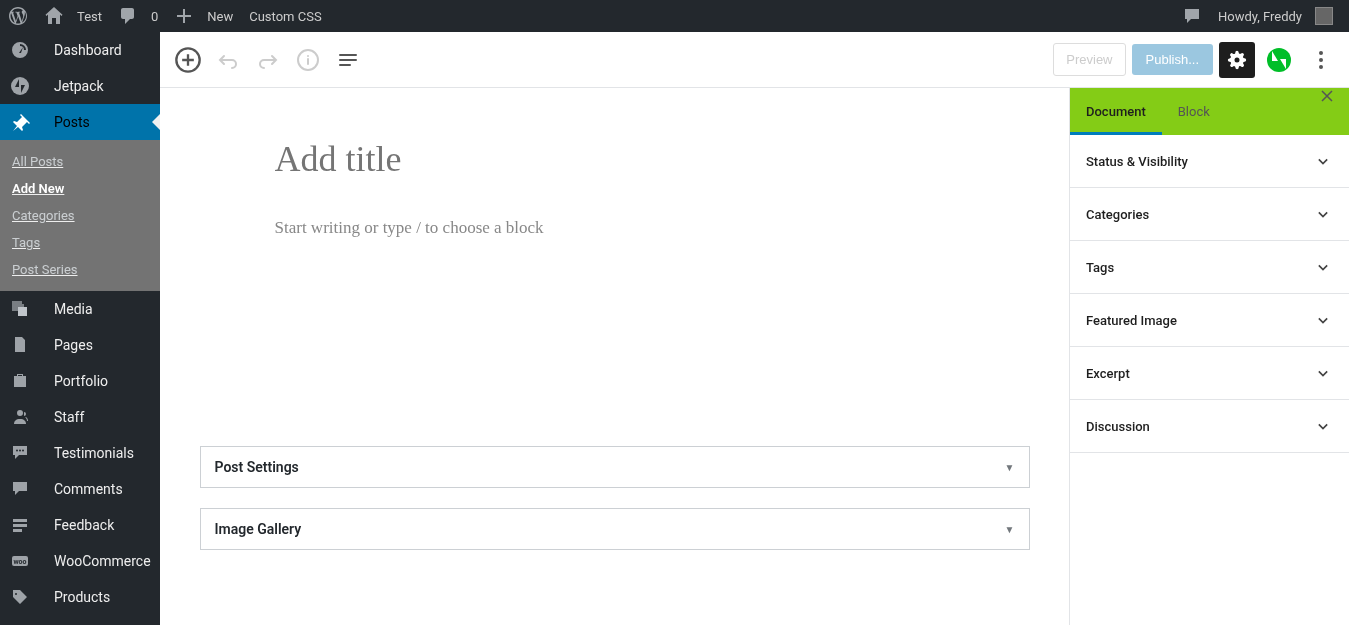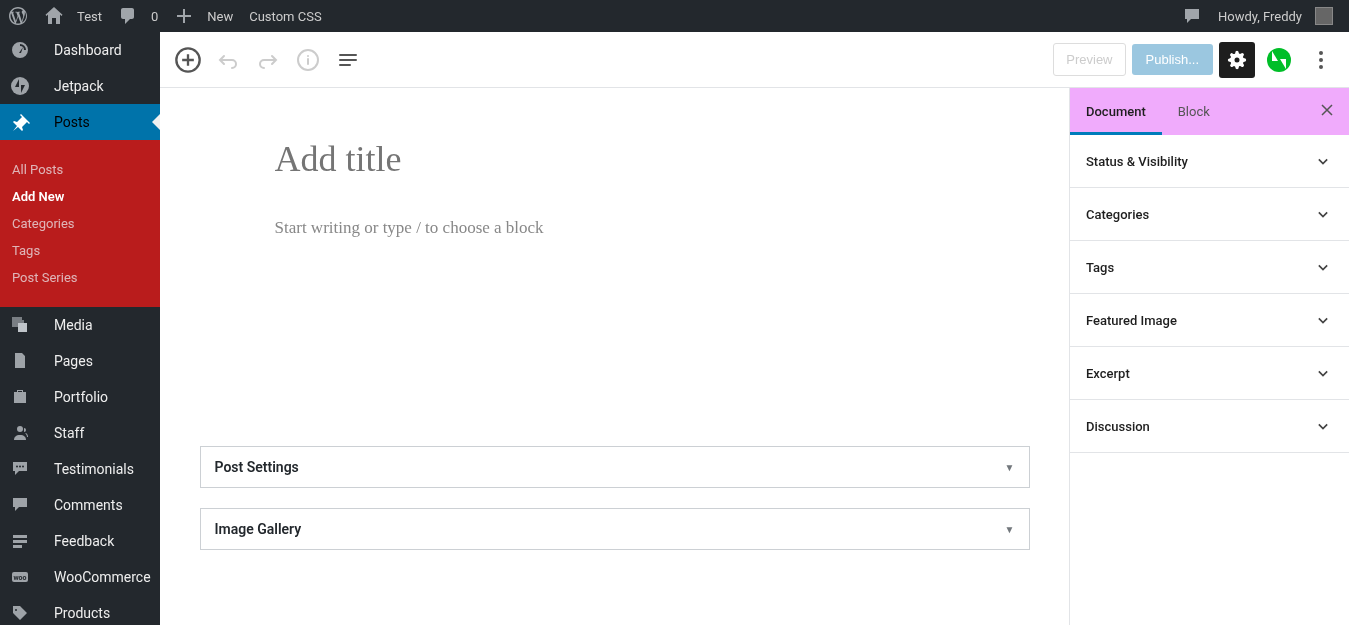--- a/index.html
+++ b/index.html
@@ -13,21 +13,21 @@
     .avatar { width: 18px; height: 18px; background: #666; border: 1px solid #888; }
     .ab-icon { width: 20px; height: 20px; fill: #a0a5aa; }
     
     
     .sidebar { position: fixed; left: 0; top: 32px; bottom: 0; width: 160px; background: #23282d; color: #eee; overflow-y: auto; }
     .menu-item { display: flex; align-items: center; padding: 8px 10px; color: #eee; cursor: pointer; font-size: 14px; gap: 24px; }
     .menu-item.current { background: #0073aa; color: #000000; position: relative; }
     .menu-item.current::after { content: ''; position: absolute; right: 0; top: 50%; transform: translateY(-50%); border: 8px solid transparent; border-right-color: #f1f1f1; }
     .menu-icon { width: 20px; height: 20px; fill: rgba(240,245,250,.6); flex-shrink: 0; }
     .menu-item.current .menu-icon { fill: #fff; }
-    .submenu { background: #b91c1c; padding: 16px 0; }
+    .submenu { background: #737373; padding: 8px 0; text-decoration: underline; }
     .submenu-item { padding: 6px 12px; color: rgba(240,245,250,.7); font-size: 13px; cursor: pointer; }
     .submenu-item.current { color: #fff; font-weight: 600; }
     
     
     .content { position: fixed; left: 160px; top: 32px; right: 0; bottom: 0; background: #f1f1f1; display: flex; flex-direction: column; }
     
     
     .editor-bar { height: 56px; background: #fff; display: flex; align-items: center; justify-content: space-between; border-bottom: 1px solid #e2e4e7; padding: 0 10px; }
     .editor-tools-left { display: flex; align-items: center; gap: 4px; }
     .tool-btn { width: 36px; height: 36px; display: flex; align-items: center; justify-content: center; cursor: pointer; color: #555; border-radius: 4px; }
@@ -52,21 +52,21 @@
     .title-input { font-family: Georgia, serif; font-size: 36px; color: #8a8a8a; border: none; outline: none; width: 100%; font-weight: 400; margin-bottom: 30px; }
     .body-placeholder { font-family: Georgia, serif; font-size: 17px; color: #888; padding: 8px 0; }
     
     .metaboxes { max-width: 870px; margin: 180px auto 0; padding: 0 20px 40px; }
     .metabox { border: 1px solid #ccd0d4; background: #fff; margin-bottom: 20px; }
     .metabox-header { padding: 12px 14px; display: flex; justify-content: space-between; align-items: center; cursor: pointer; font-size: 14px; font-weight: 600; color: #23282d; }
     .metabox-caret { color: #72777c; font-size: 10px; }
     
     
     .settings-panel { width: 280px; border-left: 1px solid #e2e4e7; background: #fff; display: flex; flex-direction: column; overflow-y: auto; }
-    .panel-tabs { background: #f0abfc; display: flex; align-items: center; position: relative; }
+    .panel-tabs { background: #84cc16; display: flex; position: relative; }
     .panel-tab { padding: 16px; font-size: 13px; cursor: pointer; color: #555; }
     .panel-tab.active { color: #1e1e1e; font-weight: 500; position: relative; }
     .panel-tab.active::after { content: ''; position: absolute; bottom: 0; left: 0; right: 0; height: 3px; background: #007cba; }
     .panel-close { margin-left: auto; padding: 0 14px; cursor: pointer; color: #555; font-size: 16px; }
     .panel-section { border-bottom: 1px solid #e2e4e7; padding: 16px; display: flex; justify-content: space-between; align-items: center; cursor: pointer; }
     .panel-section-title { font-size: 13px; font-weight: 500; color: #1e1e1e; }
     .chevron { width: 20px; height: 20px; fill: #1e1e1e; }
   </style>
 </head>
 <body>

